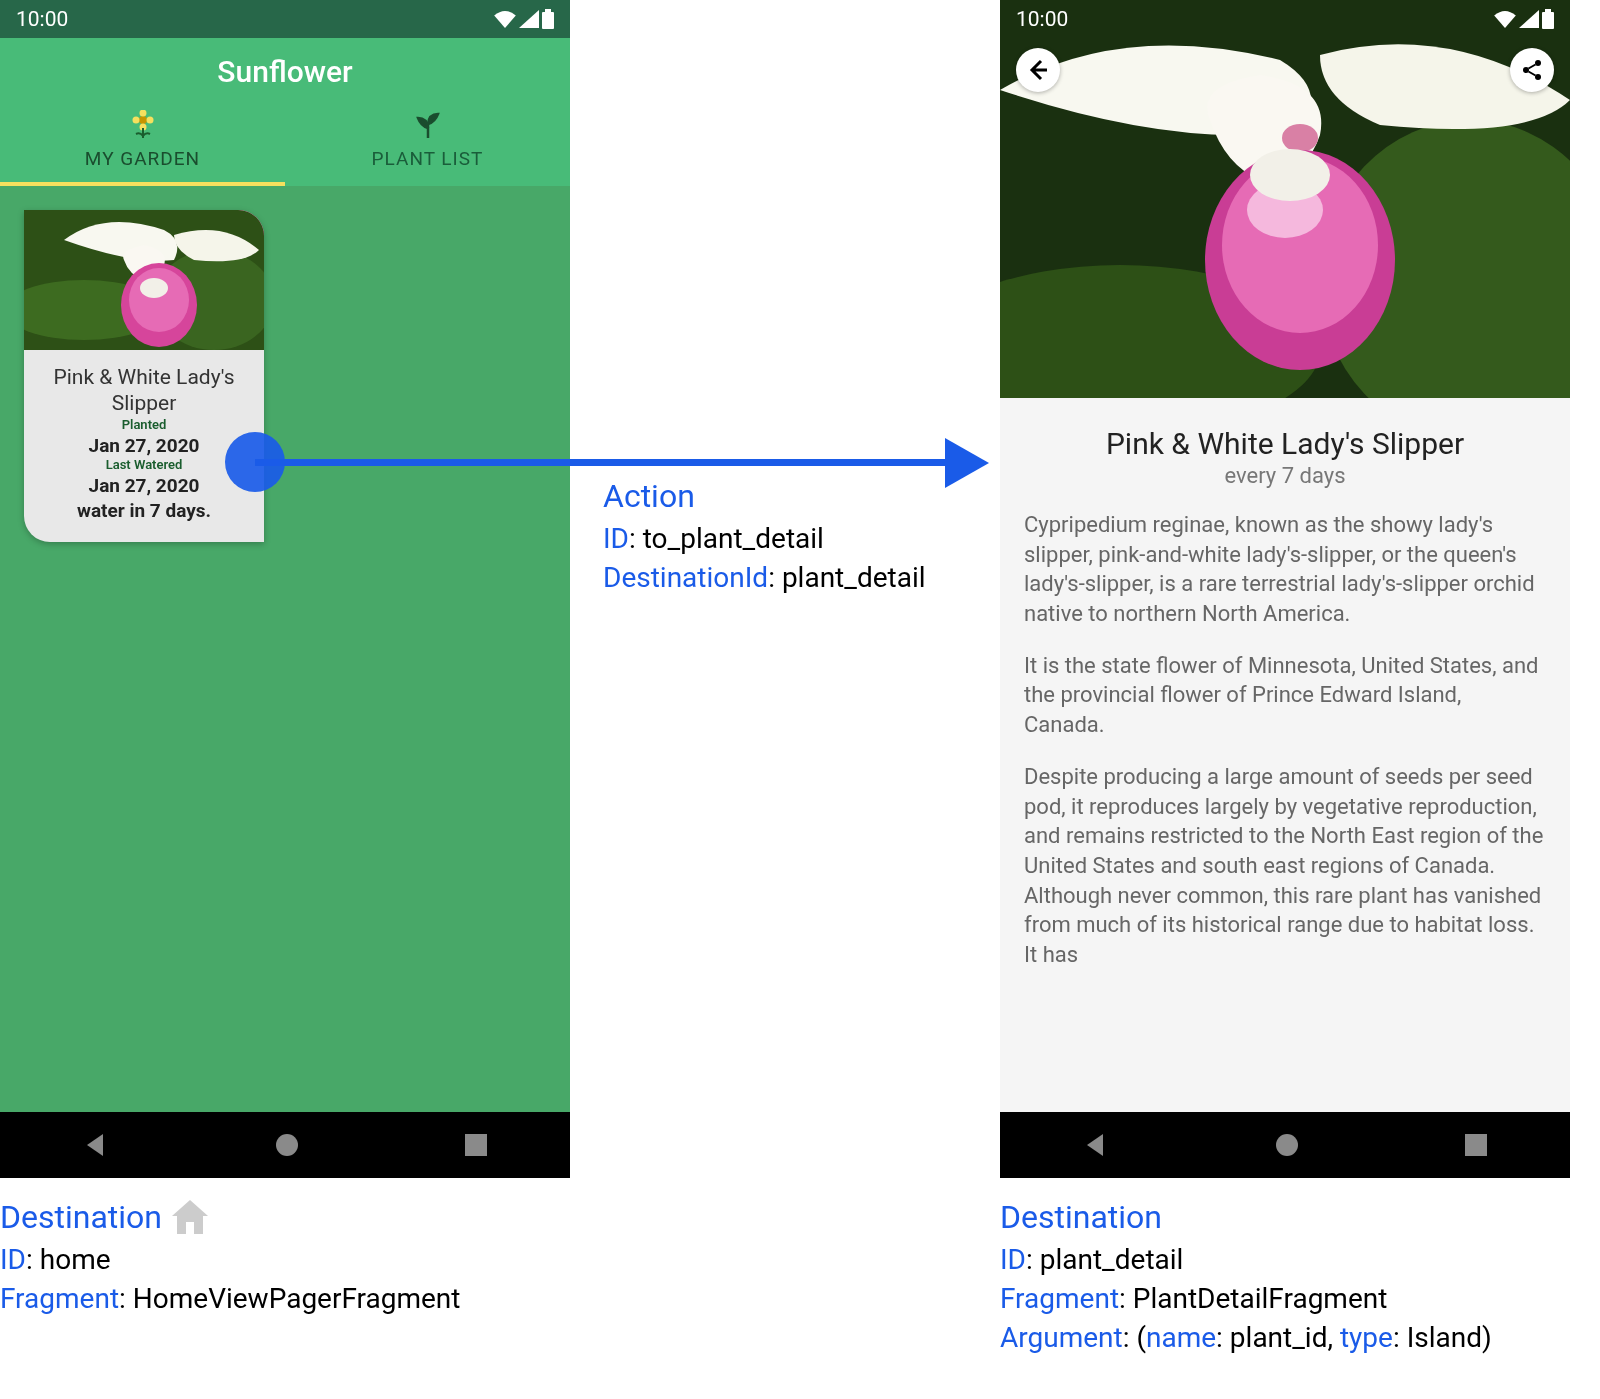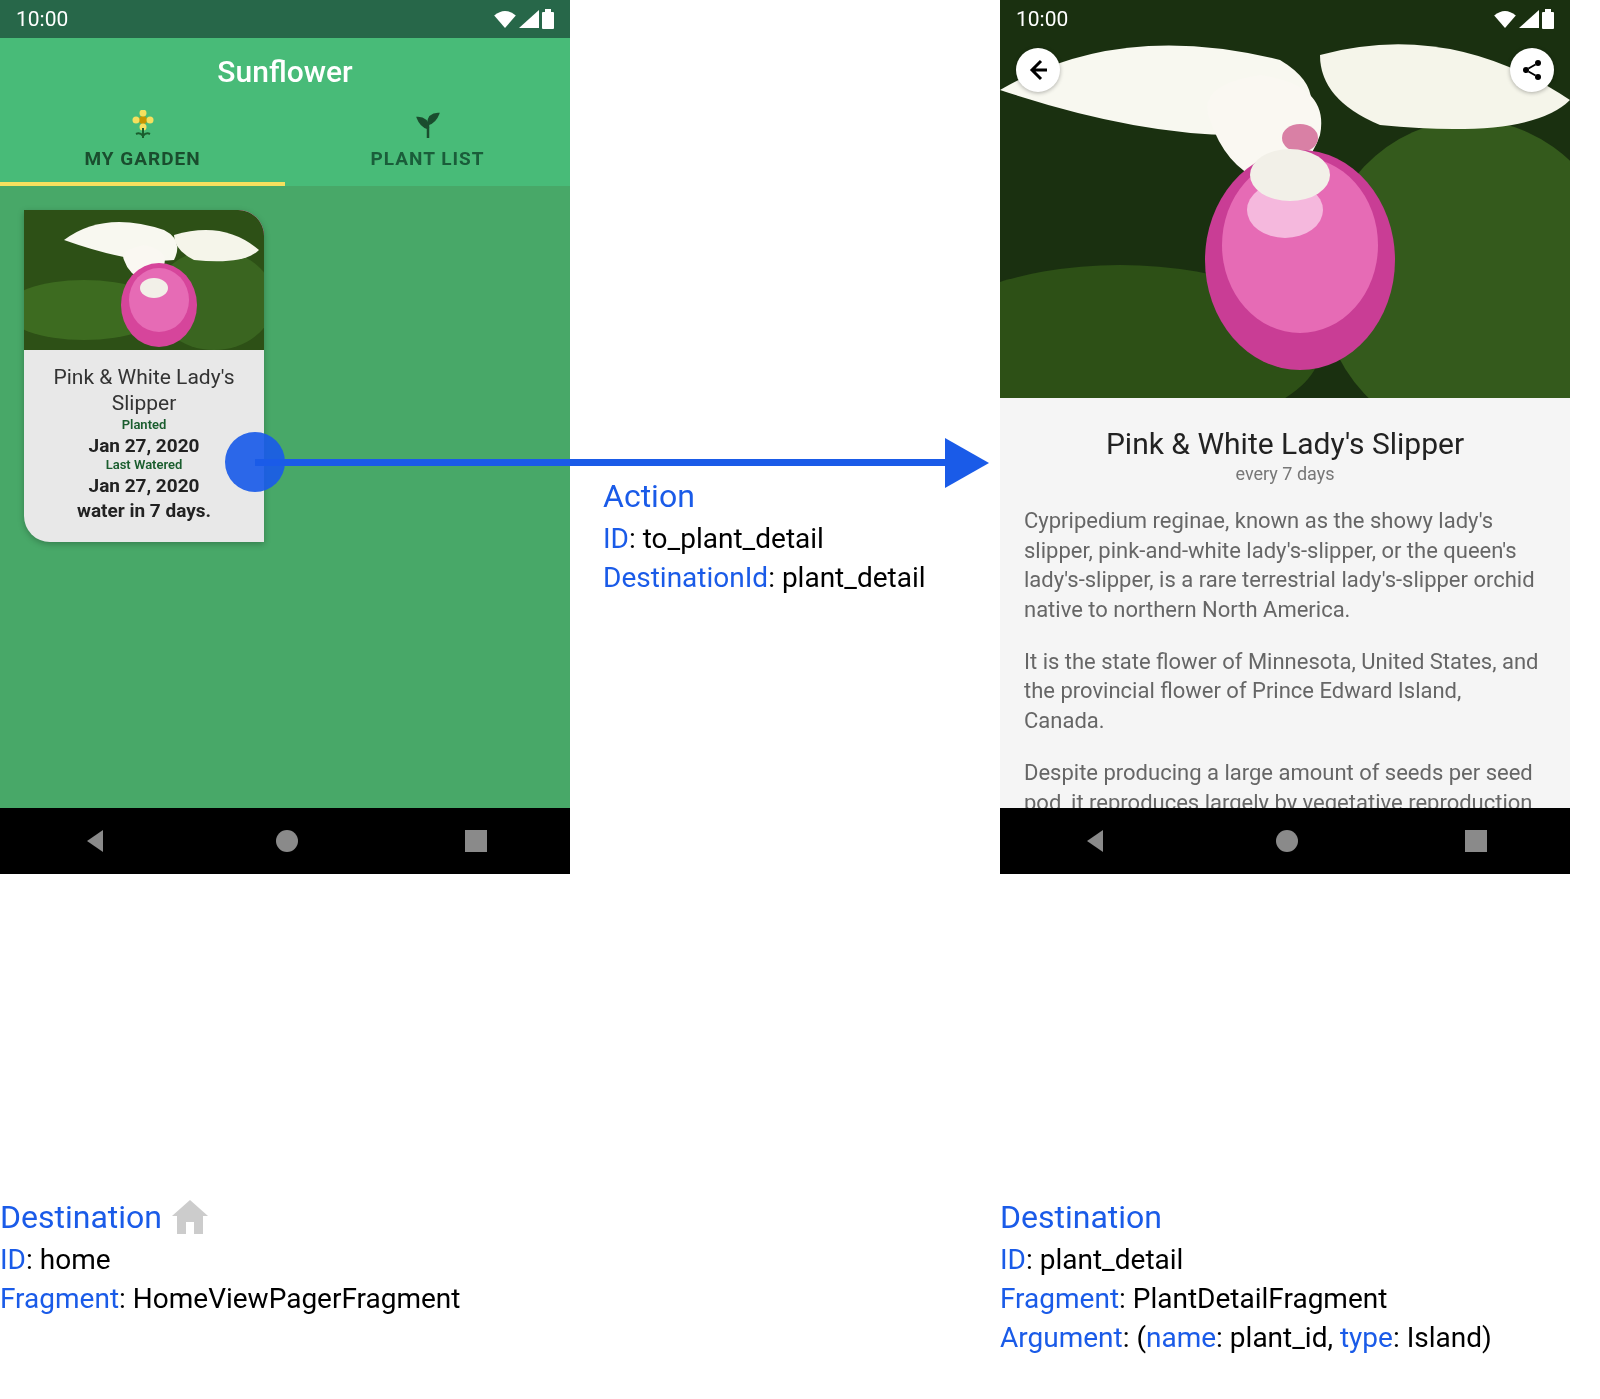--- a/index.html
+++ b/index.html
@@ -6,21 +6,21 @@
     body {
       font-family: Roboto, -apple-system, BlinkMacSystemFont, "Segoe UI", sans-serif;
       background: #fff;
       width: 1600px;
       height: 1399px;
       position: relative;
     }
     .phone {
       position: absolute;
       width: 570px;
-      height: 874px;
+      height: 1178px;
       background: #000;
       overflow: hidden;
     }
     .phone.left { left: 0; top: 0; }
     .phone.right { left: 1000px; top: 0; }
     
     .statusbar {
       height: 38px;
       display: flex;
       align-items: center;
@@ -50,21 +50,21 @@
     .tab {
       flex: 1;
       text-align: center;
       padding: 8px 0 12px 0;
       position: relative;
       cursor: pointer;
     }
     .tab-icon { height: 32px; display: flex; justify-content: center; align-items: center; }
     .tab-label {
       font-size: 19px;
-      font-weight: 700;
+      font-weight: 400;
       letter-spacing: 1px;
       margin-top: 6px;
     }
     .tab.active .tab-label { color: #1a4d2e; }
     .tab.active { border-bottom: 4px solid #f6e05e; }
     .tab.inactive .tab-label { color: #1a5d3a; }
     .tab.inactive { border-bottom: 4px solid transparent; }
     
     .garden-body {
       background: #48a868;
@@ -139,21 +139,21 @@
     }
     .watering-label {
       color: #1a5d2e;
       font-weight: 600;
       font-size: 20px;
       text-align: center;
       margin-top: 26px;
     }
     .watering-value {
       color: #777;
-      font-size: 18px;
+      font-size: 22px;
       text-align: center;
       margin-top: 2px;
     }
     .detail-description {
       color: #666;
       font-size: 22px;
       line-height: 1.35;
       margin-top: 22px;
     }
     .detail-description p { margin-bottom: 22px; }

